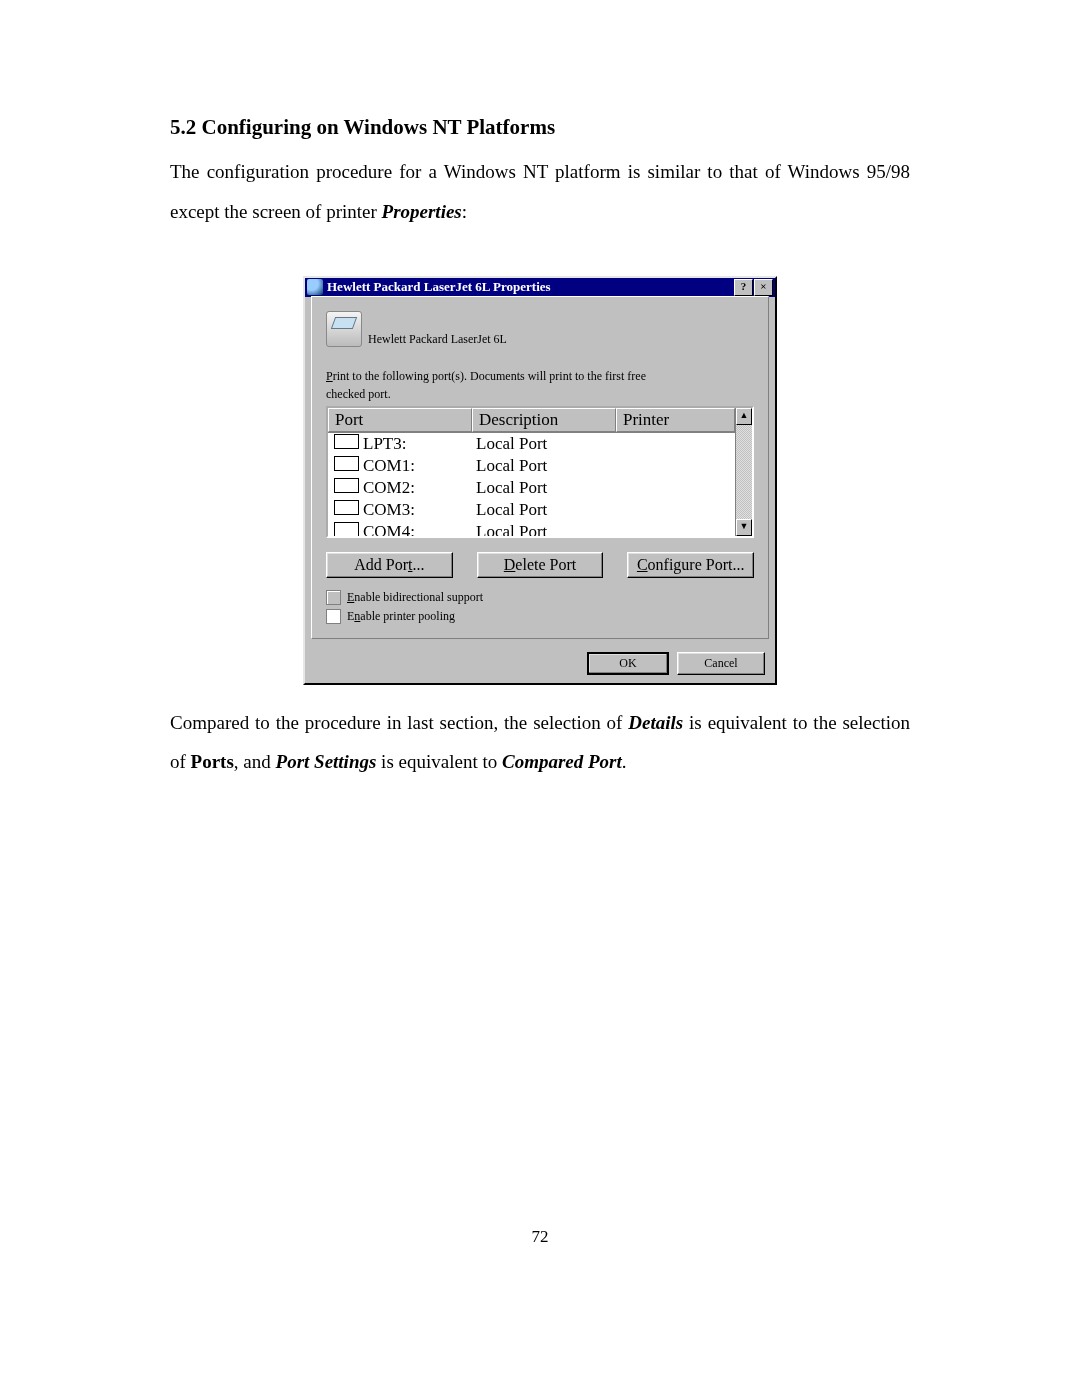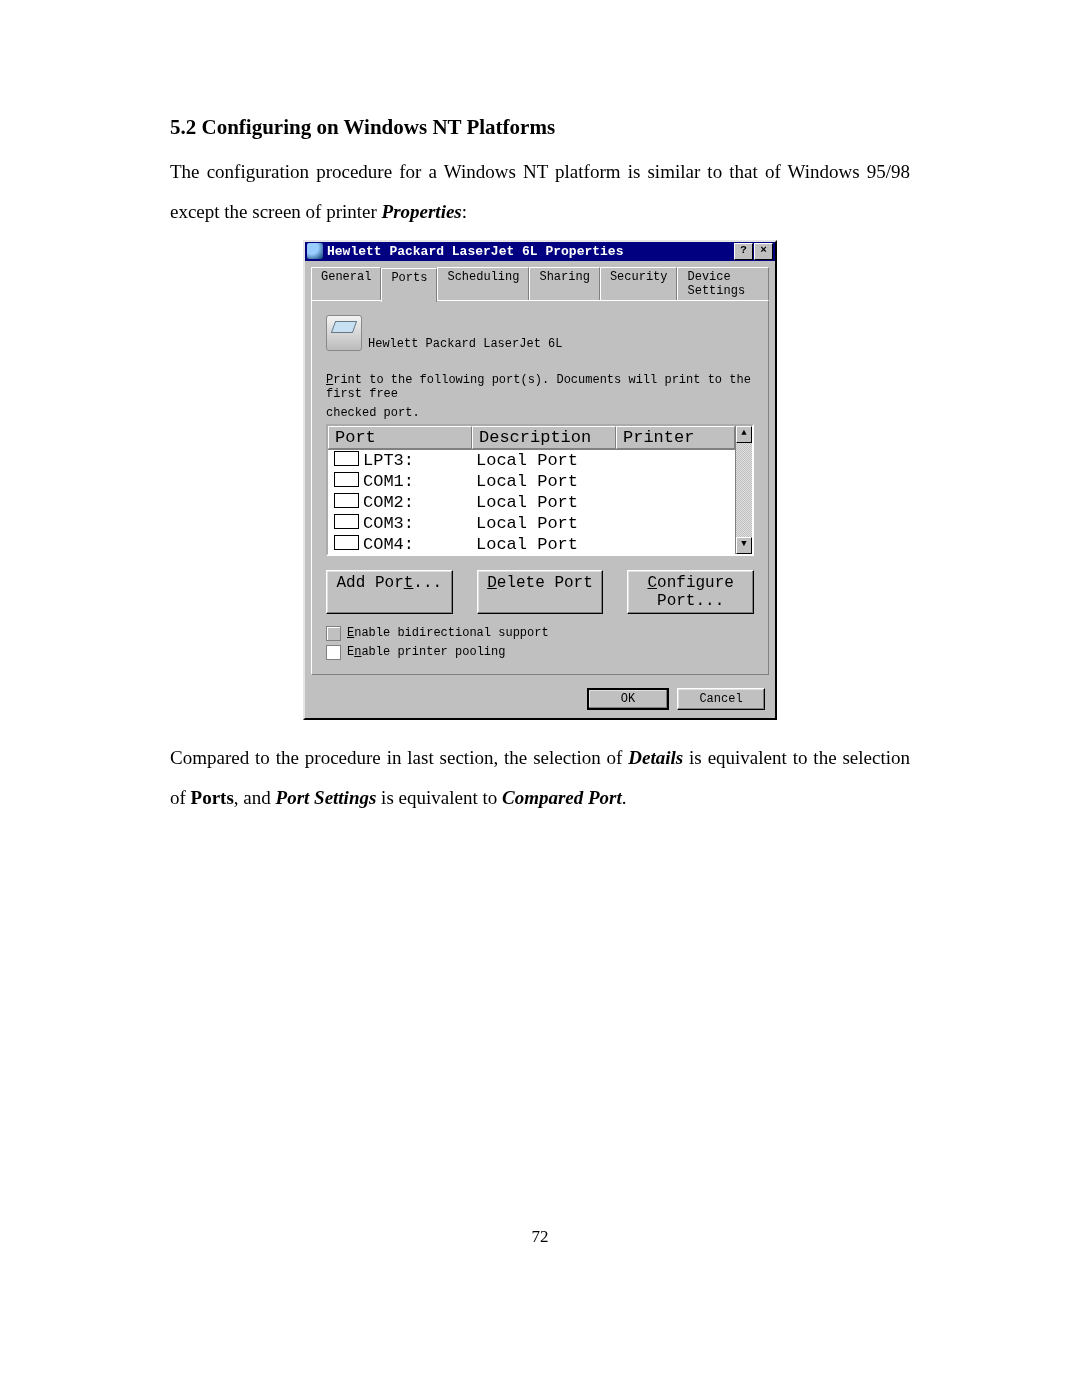--- a/index.html
+++ b/index.html
@@ -30,23 +30,24 @@
     justify-content: center;
     margin: 2px 0 18px 0;
   }
   
   .win-dialog {
     width: 470px;
     background: #c0c0c0;
     border: 2px solid #000;
     border-top-color: #e6e6e6;
     border-left-color: #e6e6e6;
-    font-family: Liberation Mono, monospace;
+    font-family: Liberation Serif, serif;
     font-size: 12px;
     color: #000;
+    margin-top: 36px;
   }
   .titlebar {
     background: #000080;
     color: #fff;
     display: flex;
     align-items: center;
     padding: 1px 2px;
     font-weight: bold;
     font-size: 13px;
   }
@@ -203,28 +204,20 @@
     <div class="win-dialog">
       <div class="titlebar">
         <div class="titlebar-icon"></div>
         <div class="titlebar-text">Hewlett Packard LaserJet 6L Properties</div>
         <div class="titlebar-btns">
           <div class="title-btn">?</div>
           <div class="title-btn">×</div>
         </div>
       </div>
 
-      <div class="tab-strip">
-        <div class="tab">General</div>
-        <div class="tab active">Ports</div>
-        <div class="tab">Scheduling</div>
-        <div class="tab">Sharing</div>
-        <div class="tab">Security</div>
-        <div class="tab">Device Settings</div>
-      </div>
 
       <div class="tab-panel">
         <div class="printer-row">
           <div class="printer-icon"></div>
           <div>Hewlett Packard LaserJet 6L</div>
         </div>
 
         <div class="instruction">
           <span class="u">P</span><span>rint to the following port(s). Documents will print to the first free</span>
         </div>

